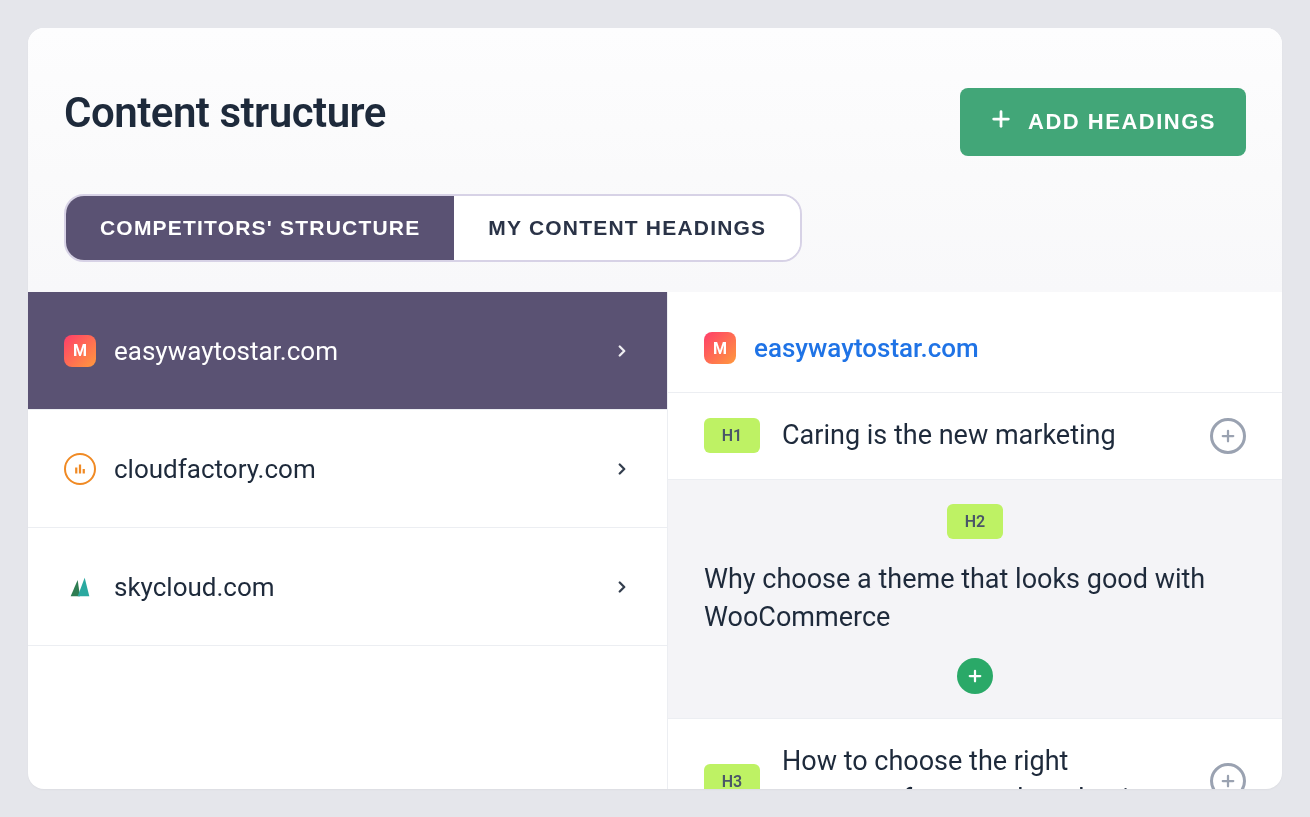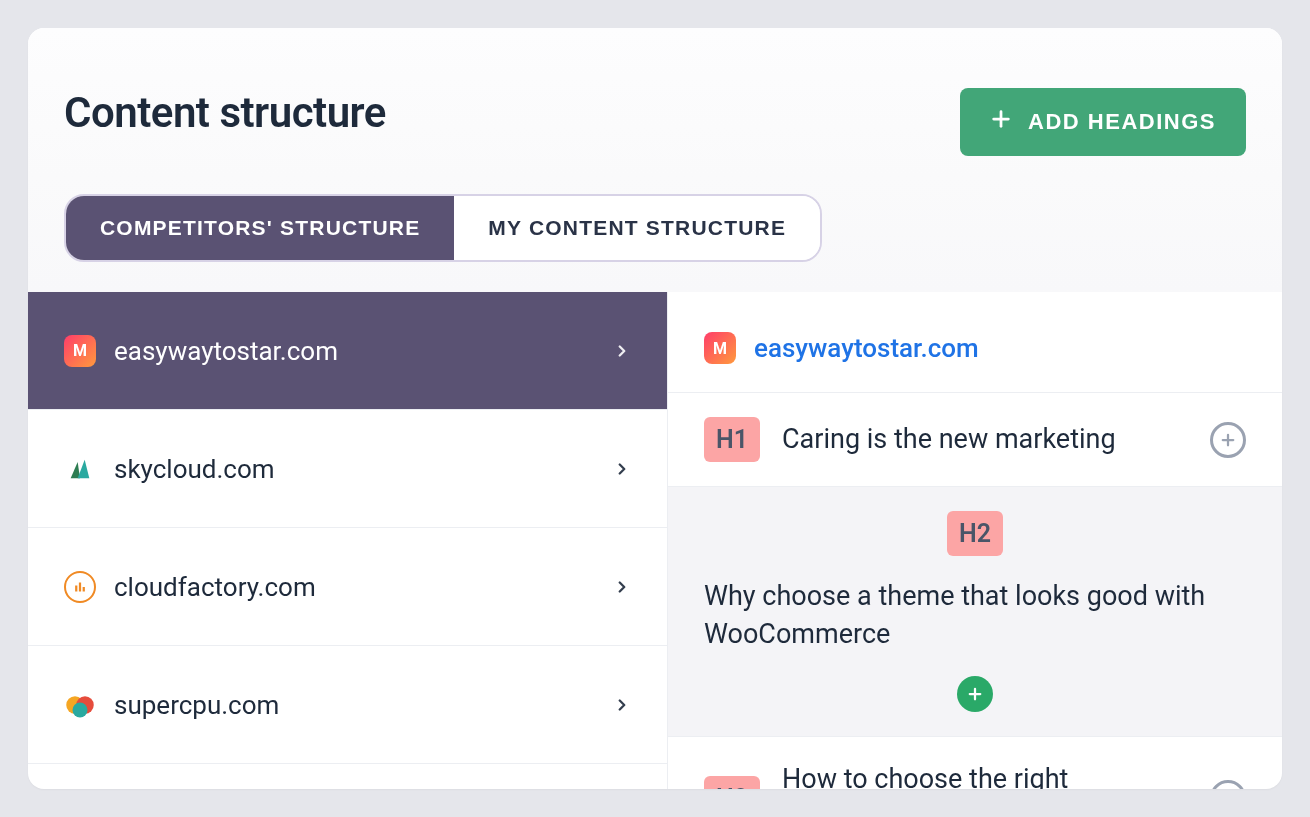--- a/index.html
+++ b/index.html
@@ -122,23 +122,23 @@
   }
   .detail-header .site { color:#1f73e6; font-size:26px; font-weight:500; }
 
   .h-row {
     display:flex; align-items:center; gap:22px;
     padding: 24px 36px;
     border-bottom: 1px solid #eceef2;
   }
   .h-row.hover { background:#f4f4f7;flex-direction:column; }
   .h-badge {
-    background:#fca5a5; color:#4a5568;
+    background:#bef264; color:#4a5568;
     border-radius:6px; padding:8px 12px;
-    font-size:25px; font-weight:600;
+    font-size:16px; font-weight:600;
     min-width:56px; text-align:center;
   }
   .h-text { flex:1; font-size:27px; color:#1e2a3b; line-height:1.4; }
   .plus-circle {
     width:36px; height:36px; border-radius:50%;
     display:flex; align-items:center; justify-content:center;
     cursor:pointer; flex-shrink:0;
   }
   .plus-circle.gray { border:3px solid #9aa2b1; color:#9aa2b1; }
   .plus-circle.green { background:#2aa968; color:#fff; }
@@ -158,52 +158,35 @@
             <line x1="4" y1="12" x2="20" y2="12"></line>
           </svg>
       </span>
       <span>ADD HEADINGS</span>
     </button>
   </div>
 
   <div class="tabs-wrap">
     <div class="tabs">
       <button class="tab active">COMPETITORS' STRUCTURE</button>
-      <button class="tab">MY CONTENT STRUCTURE</button>
+      <button class="tab">MY CONTENT HEADINGS</button>
     </div>
   </div>
 
   <div class="content">
 
     <div class="left">
 
       <div class="comp-row active">
         <div class="lbl">
           <span class="favicon fav-m">M</span>
           <span>easywaytostar.com</span>
         </div>
         <span class="chev">
           <svg width="18" height="18" viewBox="0 0 24 24" fill="none" stroke="currentColor" stroke-width="3" stroke-linecap="round" stroke-linejoin="round">
-              <polyline points="9 18 15 12 9 6"></polyline>
-            </svg>
-        </span>
-      </div>
-
-      <div class="comp-row">
-        <div class="lbl">
-          <span class="favicon fav-sky">
-            <svg width="28" height="28" viewBox="0 0 24 24">
-                <path d="M4 20 L10 6 L12 20 Z" fill="#2e7d52"></path>
-                <path d="M10 20 L16 4 L20 20 Z" fill="#2aa9a0"></path>
-              </svg>
-          </span>
-          <span>skycloud.com</span>
-        </div>
-        <span class="chev">
-          <svg width="18" height="18" viewBox="0 0 24 24" fill="none" stroke="#1e2a3b" stroke-width="3" stroke-linecap="round" stroke-linejoin="round">
               <polyline points="9 18 15 12 9 6"></polyline>
             </svg>
         </span>
       </div>
 
       <div class="comp-row">
         <div class="lbl">
           <span class="favicon fav-cf">
             <svg width="18" height="18" viewBox="0 0 24 24" fill="none" stroke="#f08a24" stroke-width="3">
                 <line x1="7" y1="18" x2="7" y2="10"></line>
@@ -215,35 +198,35 @@
         </div>
         <span class="chev">
           <svg width="18" height="18" viewBox="0 0 24 24" fill="none" stroke="#1e2a3b" stroke-width="3" stroke-linecap="round" stroke-linejoin="round">
               <polyline points="9 18 15 12 9 6"></polyline>
             </svg>
         </span>
       </div>
 
       <div class="comp-row">
         <div class="lbl">
-          <span class="favicon fav-cpu">
-            <svg width="30" height="30" viewBox="0 0 24 24">
-                <circle cx="8" cy="12" r="7" fill="#f5a623"></circle>
-                <circle cx="16" cy="12" r="7" fill="#e64c3c"></circle>
-                <circle cx="12" cy="16" r="6" fill="#2aa9a0"></circle>
+          <span class="favicon fav-sky">
+            <svg width="28" height="28" viewBox="0 0 24 24">
+                <path d="M4 20 L10 6 L12 20 Z" fill="#2e7d52"></path>
+                <path d="M10 20 L16 4 L20 20 Z" fill="#2aa9a0"></path>
               </svg>
           </span>
-          <span>supercpu.com</span>
+          <span>skycloud.com</span>
         </div>
         <span class="chev">
           <svg width="18" height="18" viewBox="0 0 24 24" fill="none" stroke="#1e2a3b" stroke-width="3" stroke-linecap="round" stroke-linejoin="round">
               <polyline points="9 18 15 12 9 6"></polyline>
             </svg>
         </span>
       </div>
+
 
     </div>
 
     <div class="right">
 
       <div class="detail-header">
         <span class="favicon fav-m">M</span>
         <a class="site">easywaytostar.com</a>
       </div>
 

